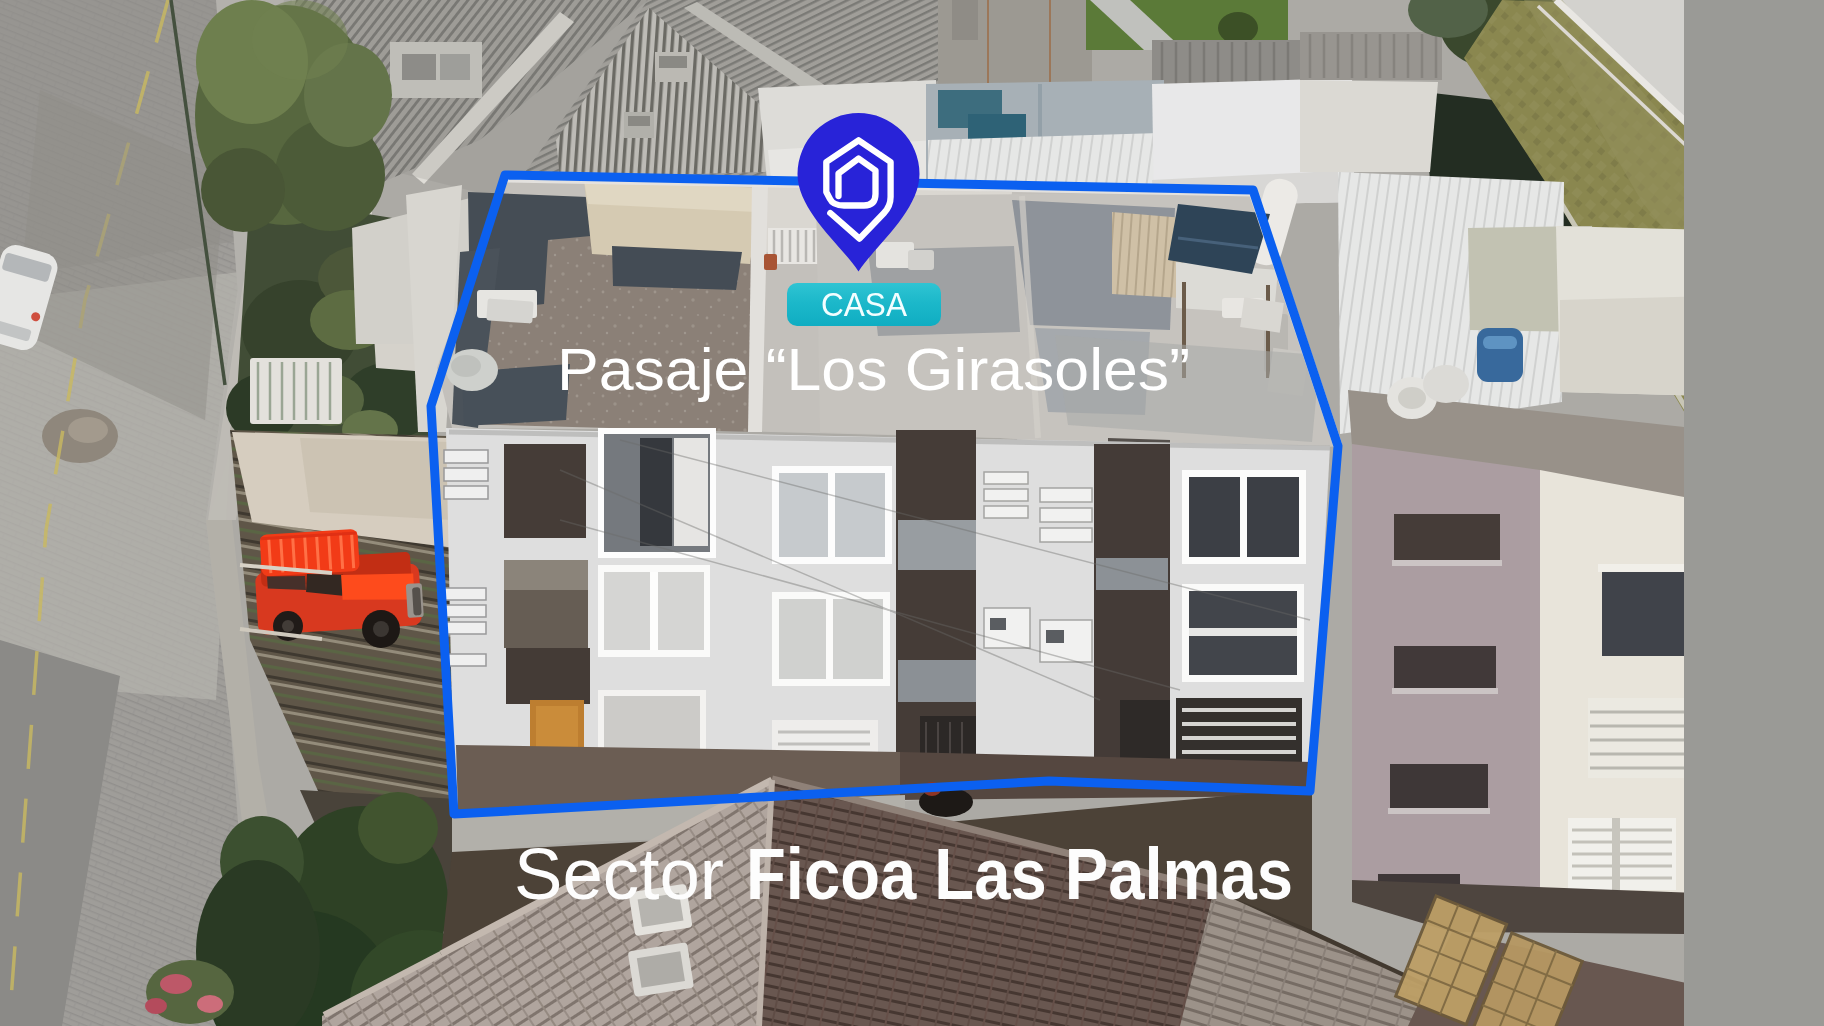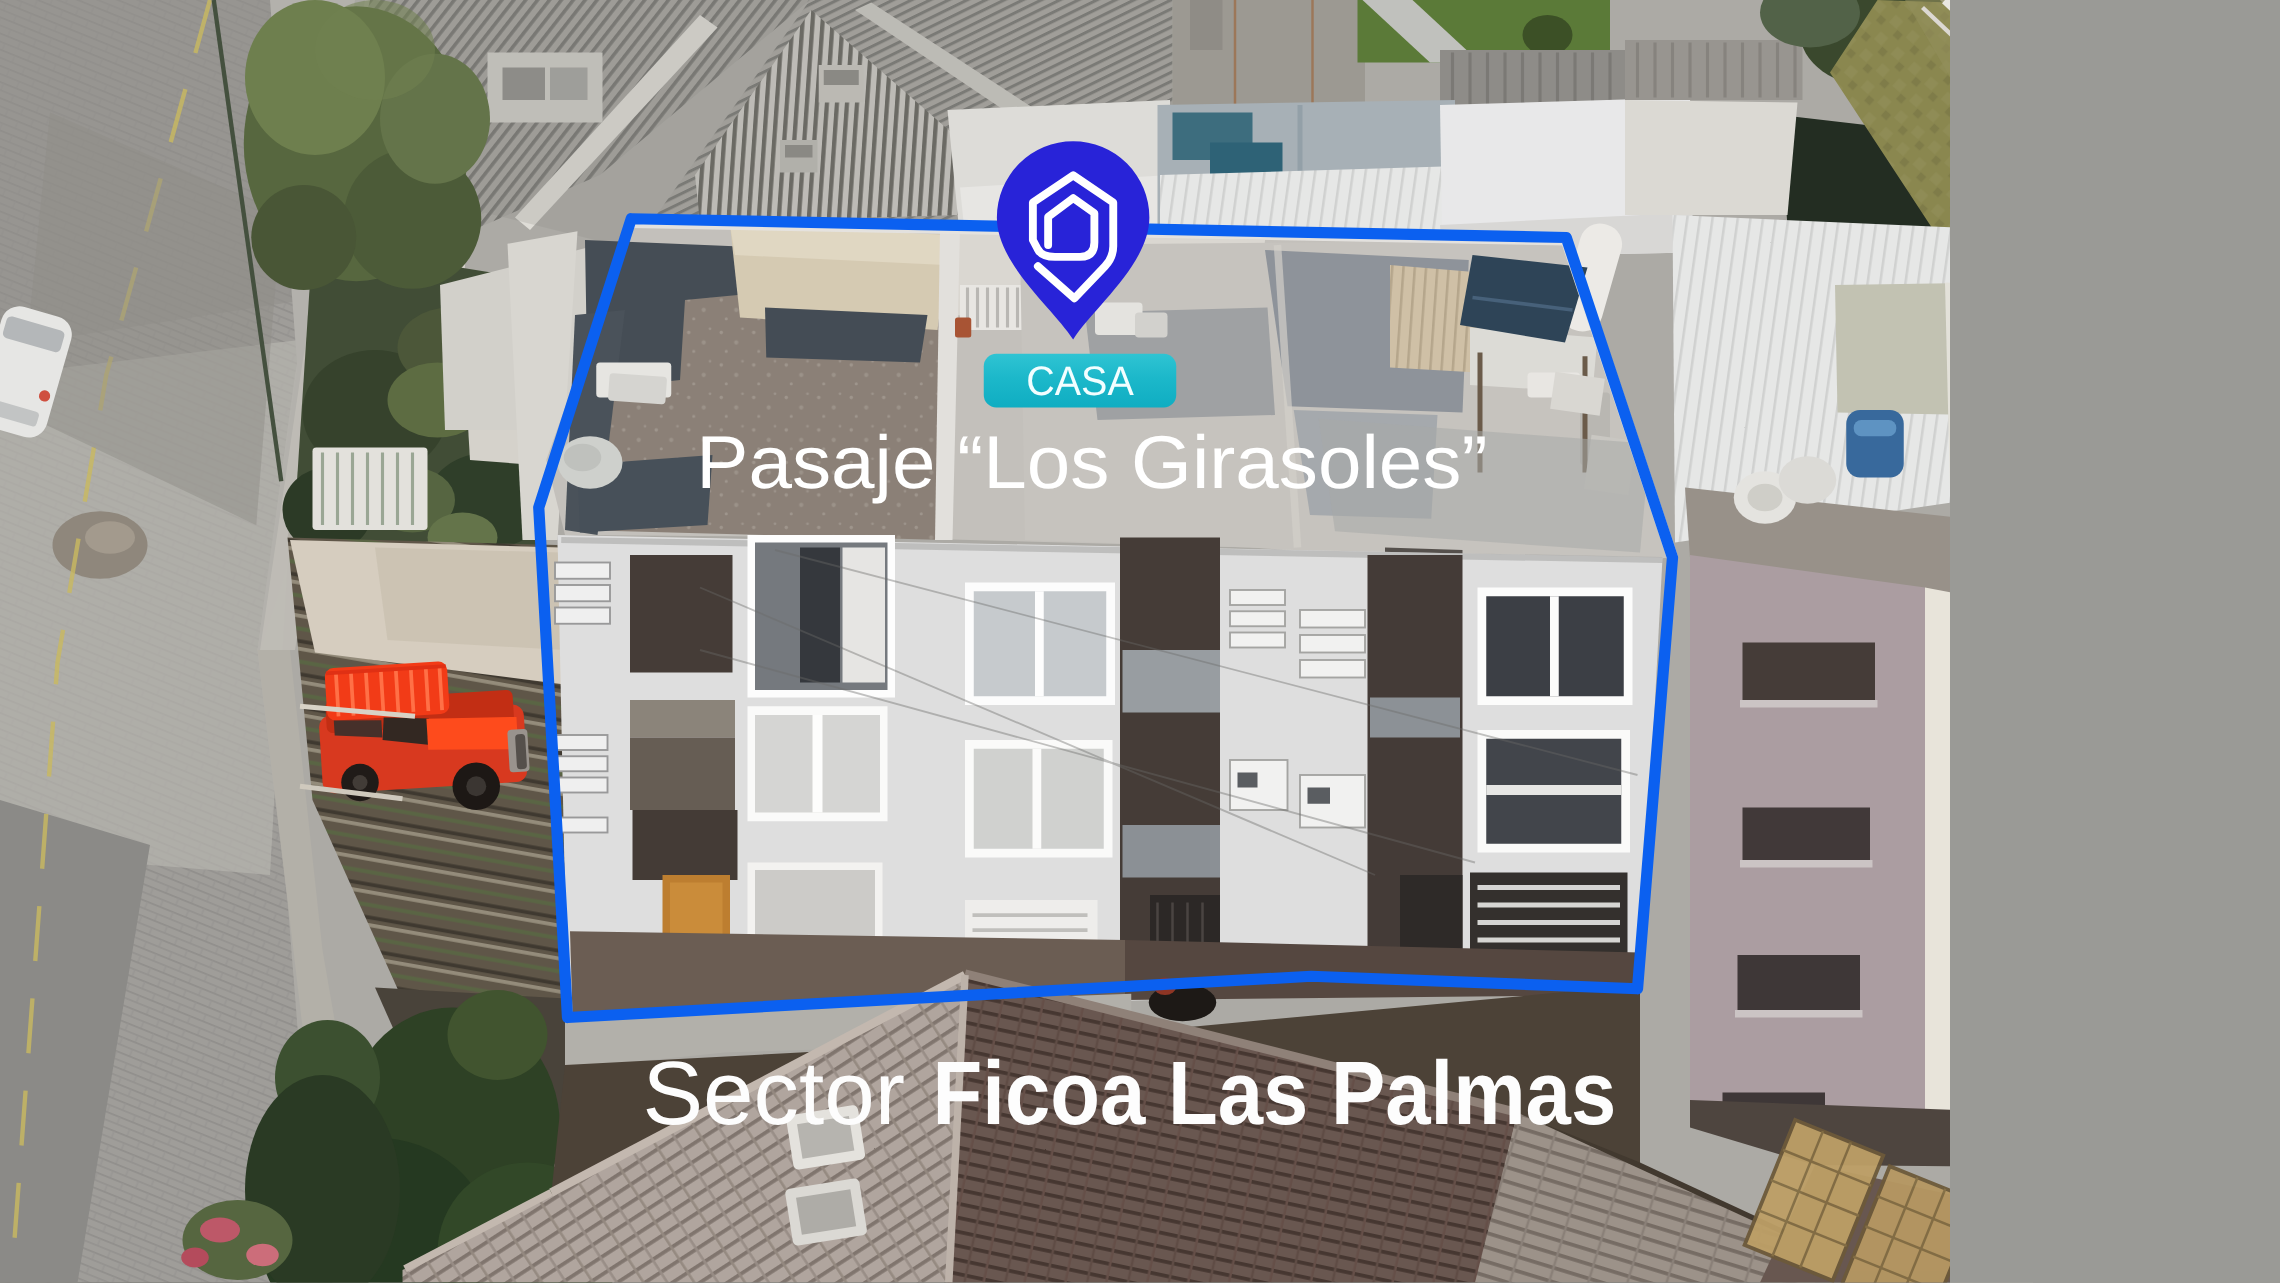--- a/index.html
+++ b/index.html
@@ -1,16 +1,16 @@
 <!DOCTYPE html>
 <html><head>
 <meta charset="utf-8">
 <style>
 html,body{margin:0;padding:0;background:#9a9a96;}
-#stage{position:relative;width:1560px;height:1026px;overflow:hidden;font-family:"Liberation Sans",sans-serif;}
+#stage{position:relative;width:1684px;height:1026px;overflow:hidden;font-family:"Liberation Sans",sans-serif;}
 svg{display:block;}
 </style>
 </head>
 <body>
 <div id="stage">
 <svg width="1824" height="1026" viewBox="0 0 1824 1026">
 <defs>
 <linearGradient id="badgeGrad" x1="0" y1="0" x2="0" y2="1">
 <stop offset="0" stop-color="#2fc4d3"></stop>
 <stop offset="0.45" stop-color="#1cb8ca"></stop>

